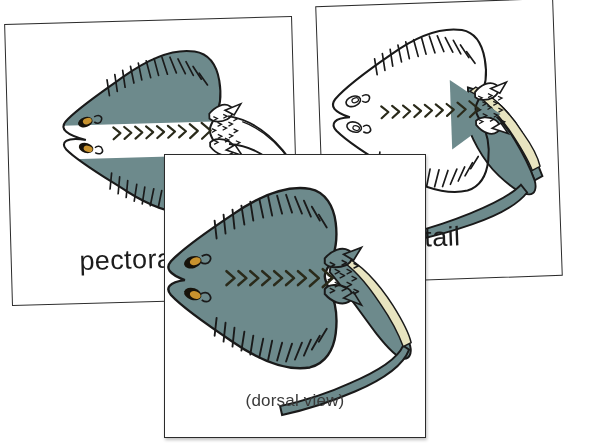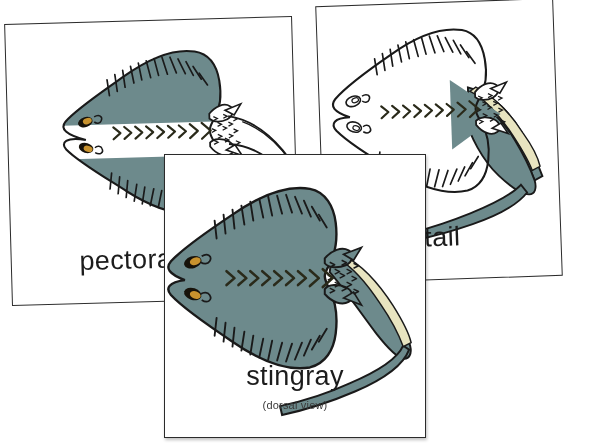--- a/index.html
+++ b/index.html
@@ -44,21 +44,21 @@
     position:absolute;
     left:0; right:0;
     text-align:center;
     color:#1c1c1c;
     font-family:"Liberation Sans", sans-serif;
     font-weight:400;
     letter-spacing:0.4px;
     white-space:nowrap;
   }
   .label-big{ font-size:27px; }
-  .label-sub{ font-size:11px; color:#3a3a3a; letter-spacing:0.2px;}
+  .label-sub{ font-size:17px; color:#3a3a3a; letter-spacing:0.2px;}
 
   .lbl-left{ bottom:26px; font-size:27px; }
   .lbl-right{ bottom:26px; font-size:27px; }
   .lbl-front-main{ bottom:45px; }
   .lbl-front-sub{ bottom:26px; }
 </style>
 </head>
 <body>
 
 <div class="stage">
@@ -378,17 +378,16 @@
           <ellipse cx="30.5" cy="107" rx="5.6" ry="3.8" fill="#c8922e" transform="rotate(-18 30.5 107)"></ellipse>
           <path d="M37,102 c6,-4 11,0 8,5 c-2,3 -6,3 -9,1" fill="none" stroke="#1a1a1a" stroke-width="1.7"></path>
         </g>
         <g>
           <ellipse cx="28" cy="140" rx="9" ry="6" fill="#17120a" transform="rotate(18 28 140)"></ellipse>
           <ellipse cx="30.5" cy="141" rx="5.6" ry="3.8" fill="#c8922e" transform="rotate(18 30.5 141)"></ellipse>
           <path d="M37,146 c6,4 11,0 8,-5 c-2,-3 -6,-3 -9,-1" fill="none" stroke="#1a1a1a" stroke-width="1.7"></path>
         </g>
       </svg>
     </div>
-    <div class="label label-big lbl-front-main">stingray</div>
     <div class="label label-sub lbl-front-sub">(dorsal view)</div>
   </div>
 
 </div>
 
 </body></html>

